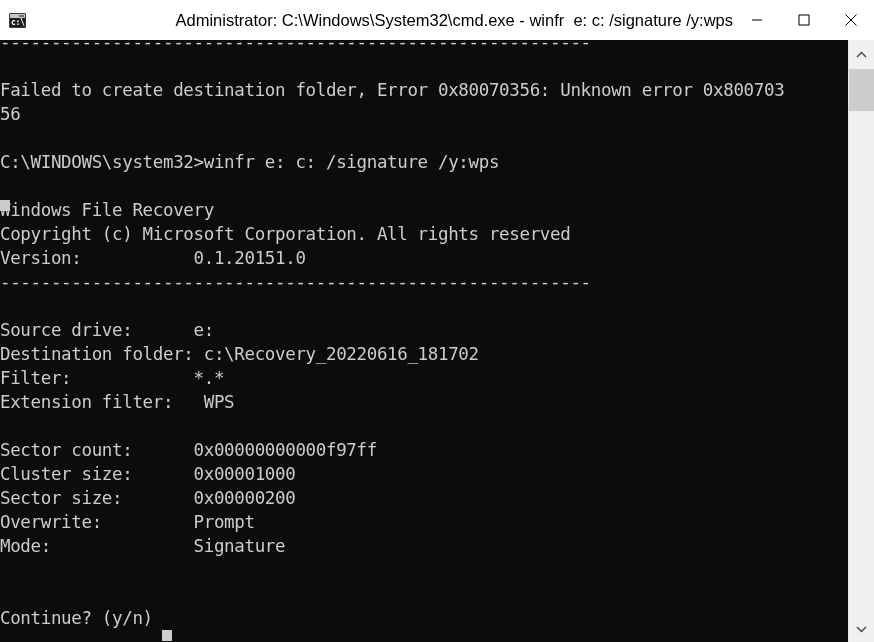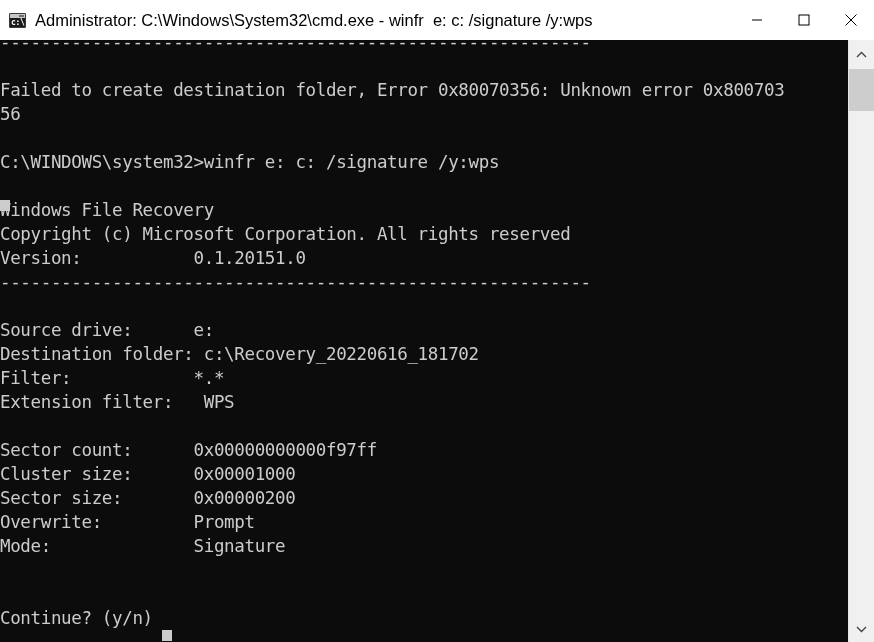--- a/index.html
+++ b/index.html
@@ -72,20 +72,21 @@
     font-weight: bold;
   }
 
   #title-text {
     font-family: "Liberation Sans", sans-serif;
     font-size: 16.5px;
     color: #000000;
     white-space: pre;
     flex: 1 1 auto;
     overflow: hidden;
+    text-align: right;
   }
 
   .winbtn {
     width: 47px;
     height: 40px;
     flex: 0 0 auto;
     display: flex;
     align-items: center;
     justify-content: center;
     background: #ffffff;

